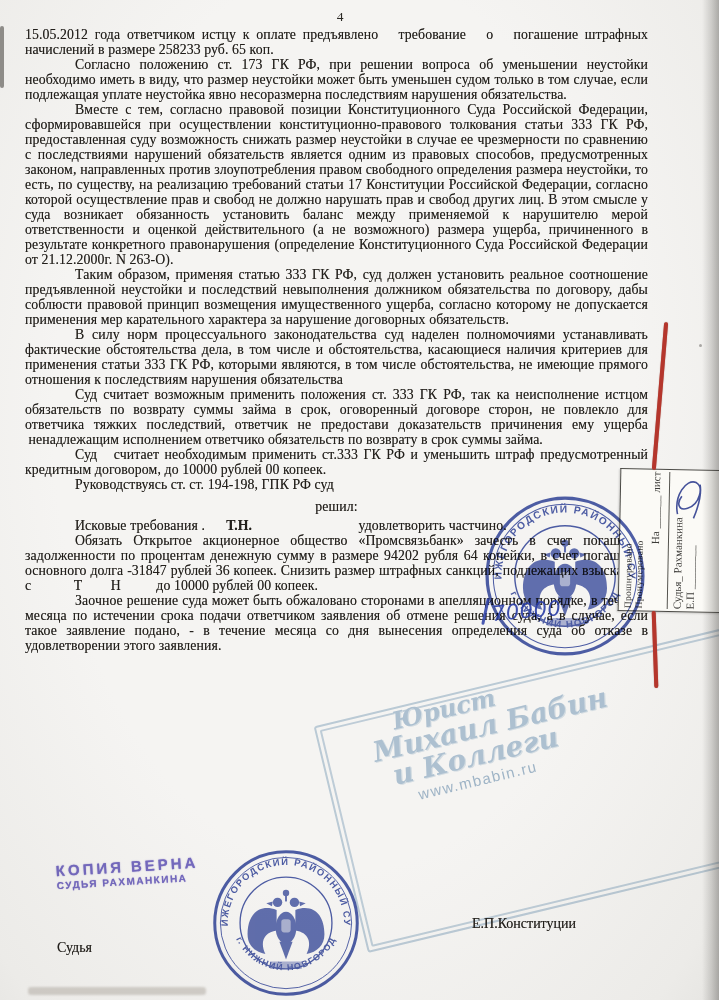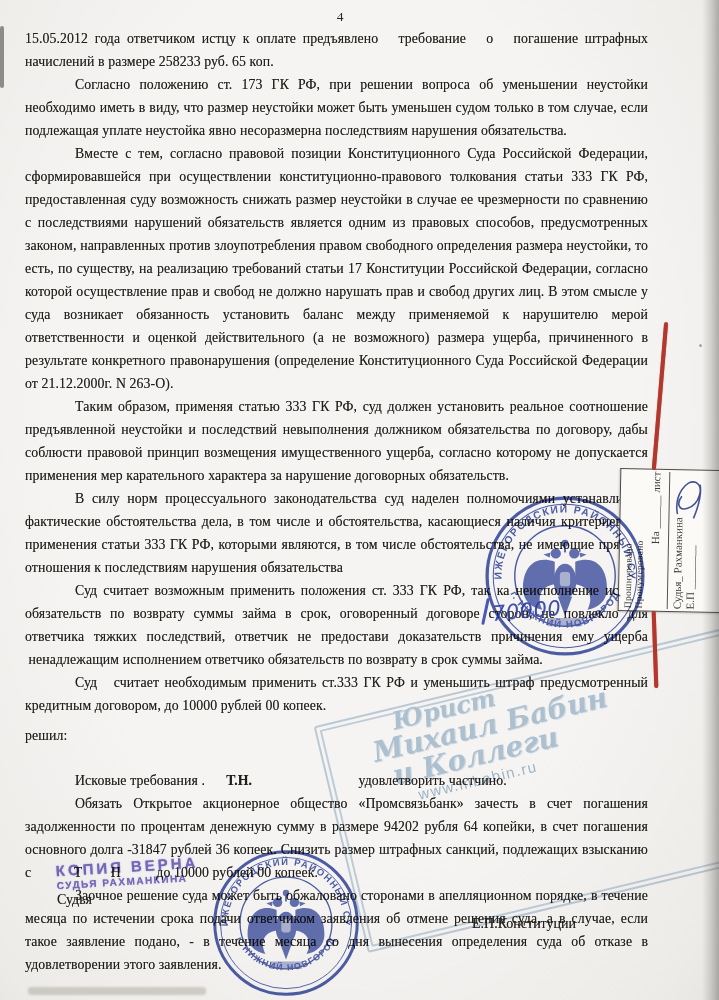--- a/index.html
+++ b/index.html
@@ -4,25 +4,25 @@
 <style>
   html,body{margin:0;padding:0;background:#d8d7d5;}
   #page{position:relative;width:719px;height:1000px;overflow:hidden;
     background:radial-gradient(ellipse at 48% 42%, #f5f4f2 55%, #ecebe8 92%, #e6e5e2 100%);
     font-family:"Liberation Serif", serif;}
 
   
   #page-number{position:absolute;left:0;top:9px;width:680px;text-align:center;
     font-size:13.5px;color:#2a2824;}
   #body-text{position:absolute;left:25px;top:27px;width:623px;z-index:3;
-    font-size:13.8px;line-height:23px;color:#221f1b;text-align:justify;
+    font-size:13.8px;line-height:15px;color:#221f1b;text-align:justify;
     letter-spacing:.1px;text-shadow:0 0 .45px rgba(30,28,24,.55);}
   #body-text p{margin:0;text-indent:50px;}
   #body-text p.noindent{text-indent:0;}
-  #body-text p.center{text-indent:0;margin:7px 0 22px 0;}
+  #body-text p.center{text-align:center;text-indent:0;margin:7px 0 4px 0;}
   .sig{position:absolute;z-index:3;font-size:14px;color:#221f1b;
     text-shadow:0 0 .45px rgba(30,28,24,.55);}
 
   
   .thread{position:absolute;width:4px;border-radius:2px;z-index:6;
     box-shadow:0 0 1px rgba(120,30,20,.6);}
   #thread-top{left:658px;top:322px;height:148px;transform:rotate(4.8deg);}
   #thread-bottom{left:653px;top:611px;height:77px;transform:rotate(-2deg);}
 
   
@@ -91,27 +91,28 @@
   <div id="page-number">4</div>
 
   <div id="body-text">
       <p class="noindent"><span>15.05.2012 года ответчиком истцу к оплате предъявлено &nbsp;&nbsp;требование &nbsp;&nbsp;о &nbsp;&nbsp;погашение штрафных начислений в размере 258233 руб. 65 коп.</span></p>
       <p><span>Согласно положению ст. 173 ГК РФ, при решении вопроса об уменьшении неустойки необходимо иметь в виду, что размер неустойки может быть уменьшен судом только в том случае, если подлежащая уплате неустойка явно несоразмерна последствиям нарушения обязательства.</span></p>
       <p><span>Вместе с тем, согласно правовой позиции Конституционного Суда Российской Федерации, сформировавшейся при осуществлении конституционно-правового толкования статьи 333 ГК РФ, предоставленная суду возможность снижать размер неустойки в случае ее чрезмерности по сравнению с последствиями нарушений обязательств является одним из правовых способов, предусмотренных законом, направленных против злоупотребления правом свободного определения размера неустойки, то есть, по существу, на реализацию требований статьи 17 Конституции Российской Федерации, согласно которой осуществление прав и свобод не должно нарушать прав и свобод других лиц. В этом смысле у суда возникает обязанность установить баланс между применяемой к нарушителю мерой ответственности и оценкой действительного (а не возможного) размера ущерба, причиненного в результате конкретного правонарушения (определение Конституционного Суда Российской Федерации от 21.12.2000г. N 263-О).</span></p>
       <p><span>Таким образом, применяя статью 333 ГК РФ, суд должен установить реальное соотношение предъявленной неустойки и последствий невыполнения должником обязательства по договору, дабы соблюсти правовой принцип возмещения имущественного ущерба, согласно которому не допускается применения мер карательного характера за нарушение договорных обязательств.</span></p>
       <p><span>В силу норм процессуального законодательства суд наделен полномочиями устанавливать фактические обстоятельства дела, в том числе и обстоятельства, касающиеся наличия критериев для применения статьи 333 ГК РФ, которыми являются, в том числе обстоятельства, не имеющие прямого отношения к последствиям нарушения обязательства</span></p>
       <p><span>Суд считает возможным применить положения ст. 333 ГК РФ, так ка неисполнение истцом обязательств по возврату суммы займа в срок, оговоренный договоре сторон, не повлекло для ответчика тяжких последствий, ответчик не предостави доказательств причинения ему ущерба &nbsp;ненадлежащим исполнением ответчико обязательств по возврату в срок суммы займа.</span></p>
       <p><span>Суд &nbsp;&nbsp;считает необходимым применить ст.333 ГК РФ и уменьшить штраф предусмотренный кредитным договором, до 10000 рублей 00 копеек.</span></p>
+      <p><span>Руководствуясь ст. ст. 194-198, ГПК РФ суд</span></p>
       <p class="center"><span>решил:</span></p>
       <p><span>Исковые требования . &nbsp;&nbsp;&nbsp;&nbsp;&nbsp;</span><span style="font-weight: 700; margin-top: 36px;">Т.Н.</span><span> &nbsp;&nbsp;&nbsp;&nbsp;&nbsp;&nbsp;&nbsp;&nbsp;&nbsp;&nbsp;&nbsp;&nbsp;&nbsp;&nbsp;&nbsp;&nbsp;&nbsp;&nbsp;&nbsp;&nbsp;&nbsp;&nbsp;&nbsp;&nbsp;&nbsp;&nbsp;&nbsp;&nbsp; удовлетворить частчино.</span></p>
       <p><span>Обязать Открытое акционерное общество «Промсвязьбанк» зачесть в счет погашения задолженности по процентам денежную сумму в размере 94202 рубля 64 копейки, в счет погашения основного долга -31847 рублей 36 копеек. Снизить размер штрафных санкций, подлежащих взысканию с &nbsp;&nbsp;&nbsp;&nbsp;&nbsp;&nbsp;&nbsp;&nbsp;&nbsp;&nbsp; Т &nbsp;&nbsp;&nbsp;&nbsp;&nbsp;&nbsp; Н &nbsp;&nbsp;&nbsp;&nbsp;&nbsp;&nbsp;&nbsp;&nbsp; до 10000 рублей 00 копеек.</span></p>
       <p><span>Заочное решение суда может быть обжаловано сторонами в апелляционном порядке, в течение месяца по истечении срока подачи ответчиком заявления об отмене решения суда, а в случае, если такое заявление подано, - в течение месяца со дня вынесения определения суда об отказе в удовлетворении этого заявления.</span></p>
     </div>
 
-  <span class="sig" style="left:57px;top:892px;">Судья</span>
+  <span class="sig" style="left:57px;top:940px;">Судья</span>
   <span class="sig" style="left:472px;top:916px;">Е.П.Конституции</span>
 
   <div id="watermark">
     <div id="wm-frame-outer"></div>
     <div id="wm-frame-inner"></div>
     <div id="wm-text">
       <div class="w1">Юрист</div>
       <div class="w2">Михаил Бабин</div>
       <div class="w3">и Коллеги</div>
       <div id="wm-url">www.mbabin.ru</div>

